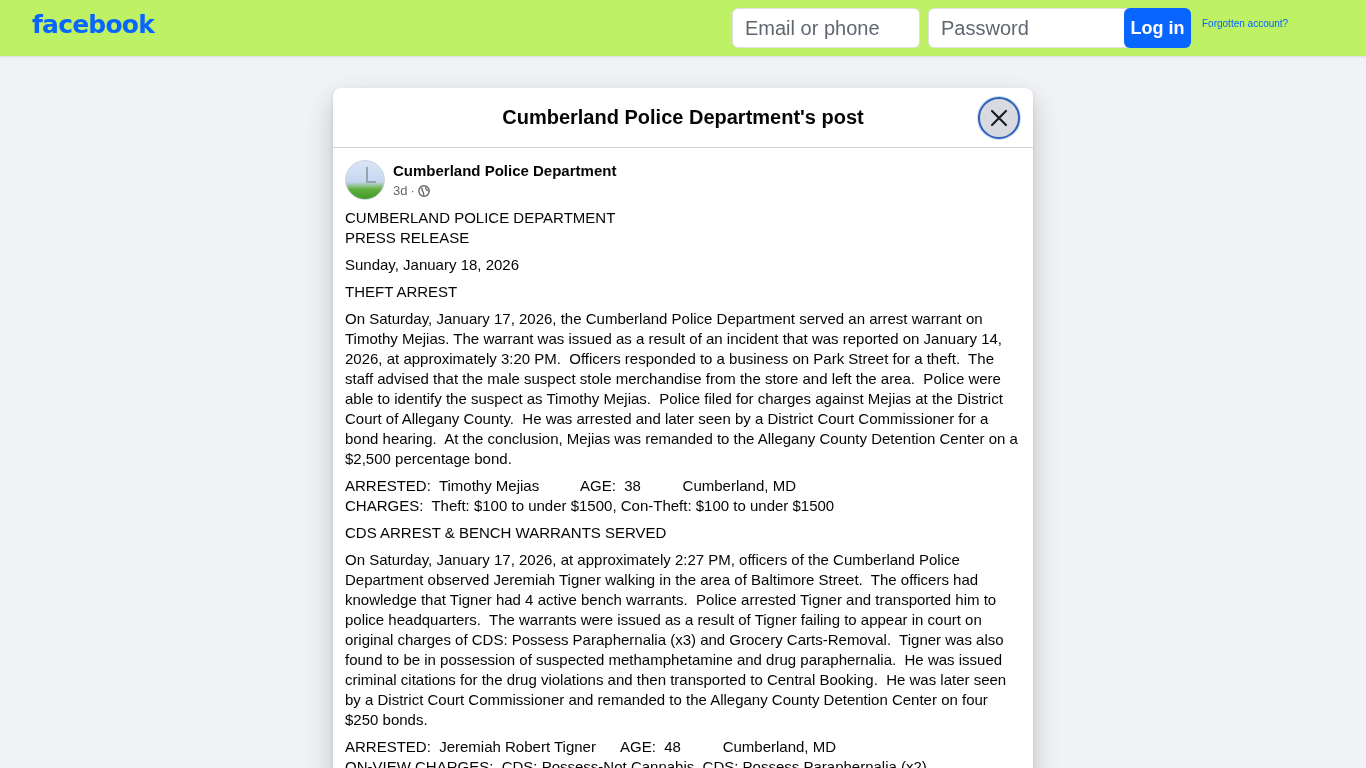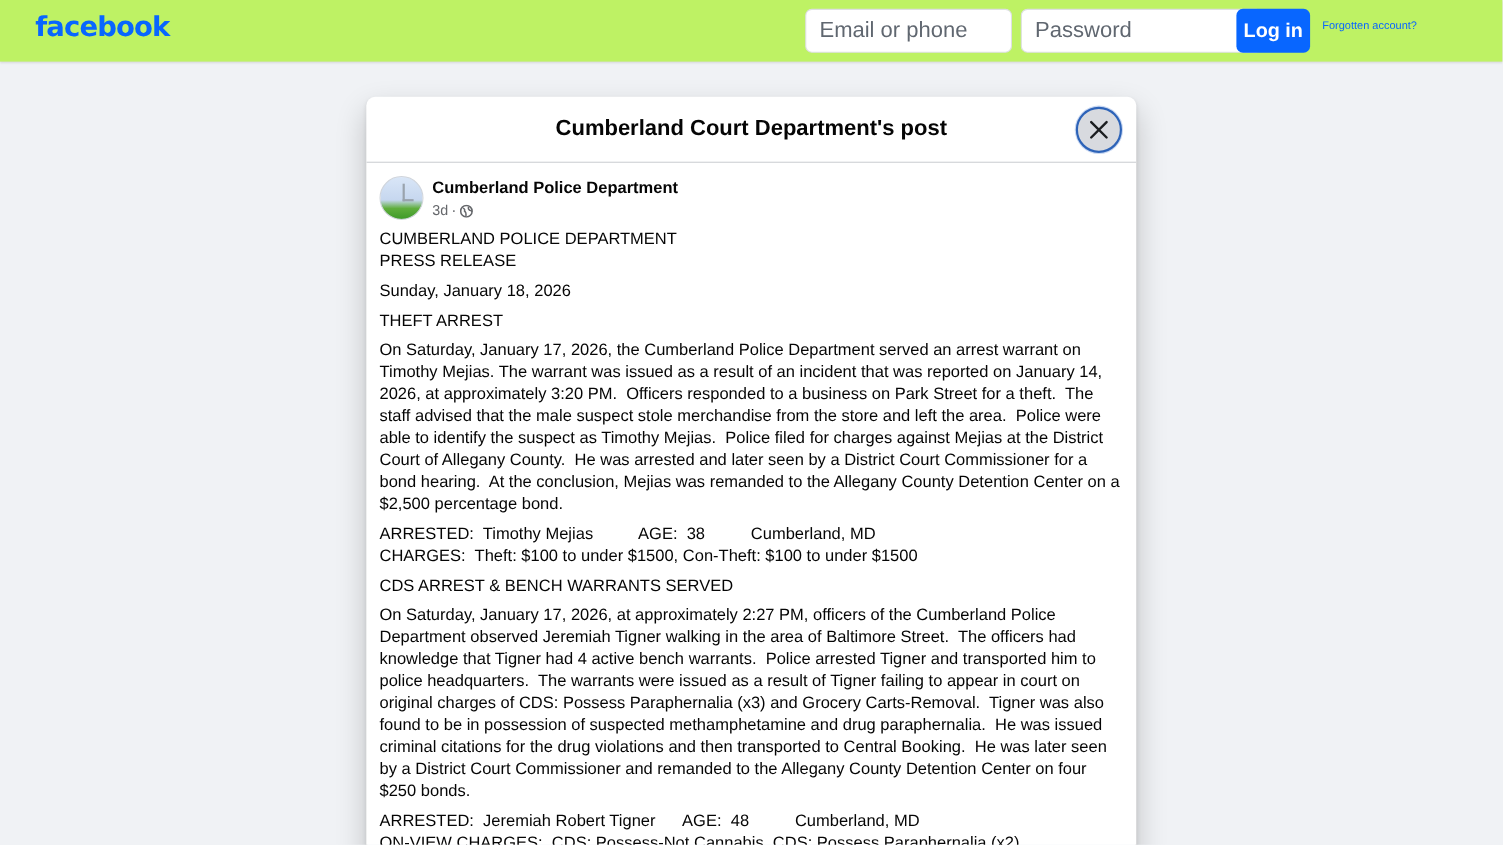--- a/index.html
+++ b/index.html
@@ -74,42 +74,42 @@
   .avatar::after {
     content: ""; position: absolute; left: 20px; top: 6px; width: 8px; height: 14px;
     border-left: 2px solid #9aa3ad; border-bottom: 2px solid #9aa3ad;
   }
   .page-name {
     position: absolute; left: 60px; top: 14px;
     font-size: 15px; font-weight: bold; color: #050505;
   }
   .post-meta {
     position: absolute; left: 60px; top: 35px;
-    font-size: 13px; color: #65676b; display: flex; align-items: flex-end; gap: 3px;
+    font-size: 13px; color: #65676b; display: flex; align-items: center; gap: 3px;
   }
   .post-body {
     padding: 0 12px; font-size: 15px; line-height: 20px; color: #050505;
   }
   .post-body p { margin-bottom: 7px; white-space: pre-wrap; }
   .post-body p.tight { margin-bottom: 0; }
 </style>
 </head>
 <body>
 
 <div class="topbar">
   <div class="logo">facebook</div>
   <input class="login-input email-input" type="text" placeholder="Email or phone" style="">
   <input class="login-input password-input" type="password" placeholder="Password" style="">
   <button class="login-btn">Log in</button>
   <a class="forgot-link">Forgotten account?</a>
 </div>
 
 <div class="modal">
   <div class="modal-header">
-    <div class="modal-title">Cumberland Court Department's post</div>
+    <div class="modal-title">Cumberland Police Department's post</div>
     <div class="close-btn">
       <svg width="18" height="18" viewBox="0 0 18 18">
         <path d="M2 2 L16 16 M16 2 L2 16" stroke="#1c1e21" stroke-width="2.2" stroke-linecap="round"></path>
       </svg>
     </div>
   </div>
 
   <div class="post-header">
     <div class="avatar"></div>
     <div class="page-name">Cumberland Police Department</div>

